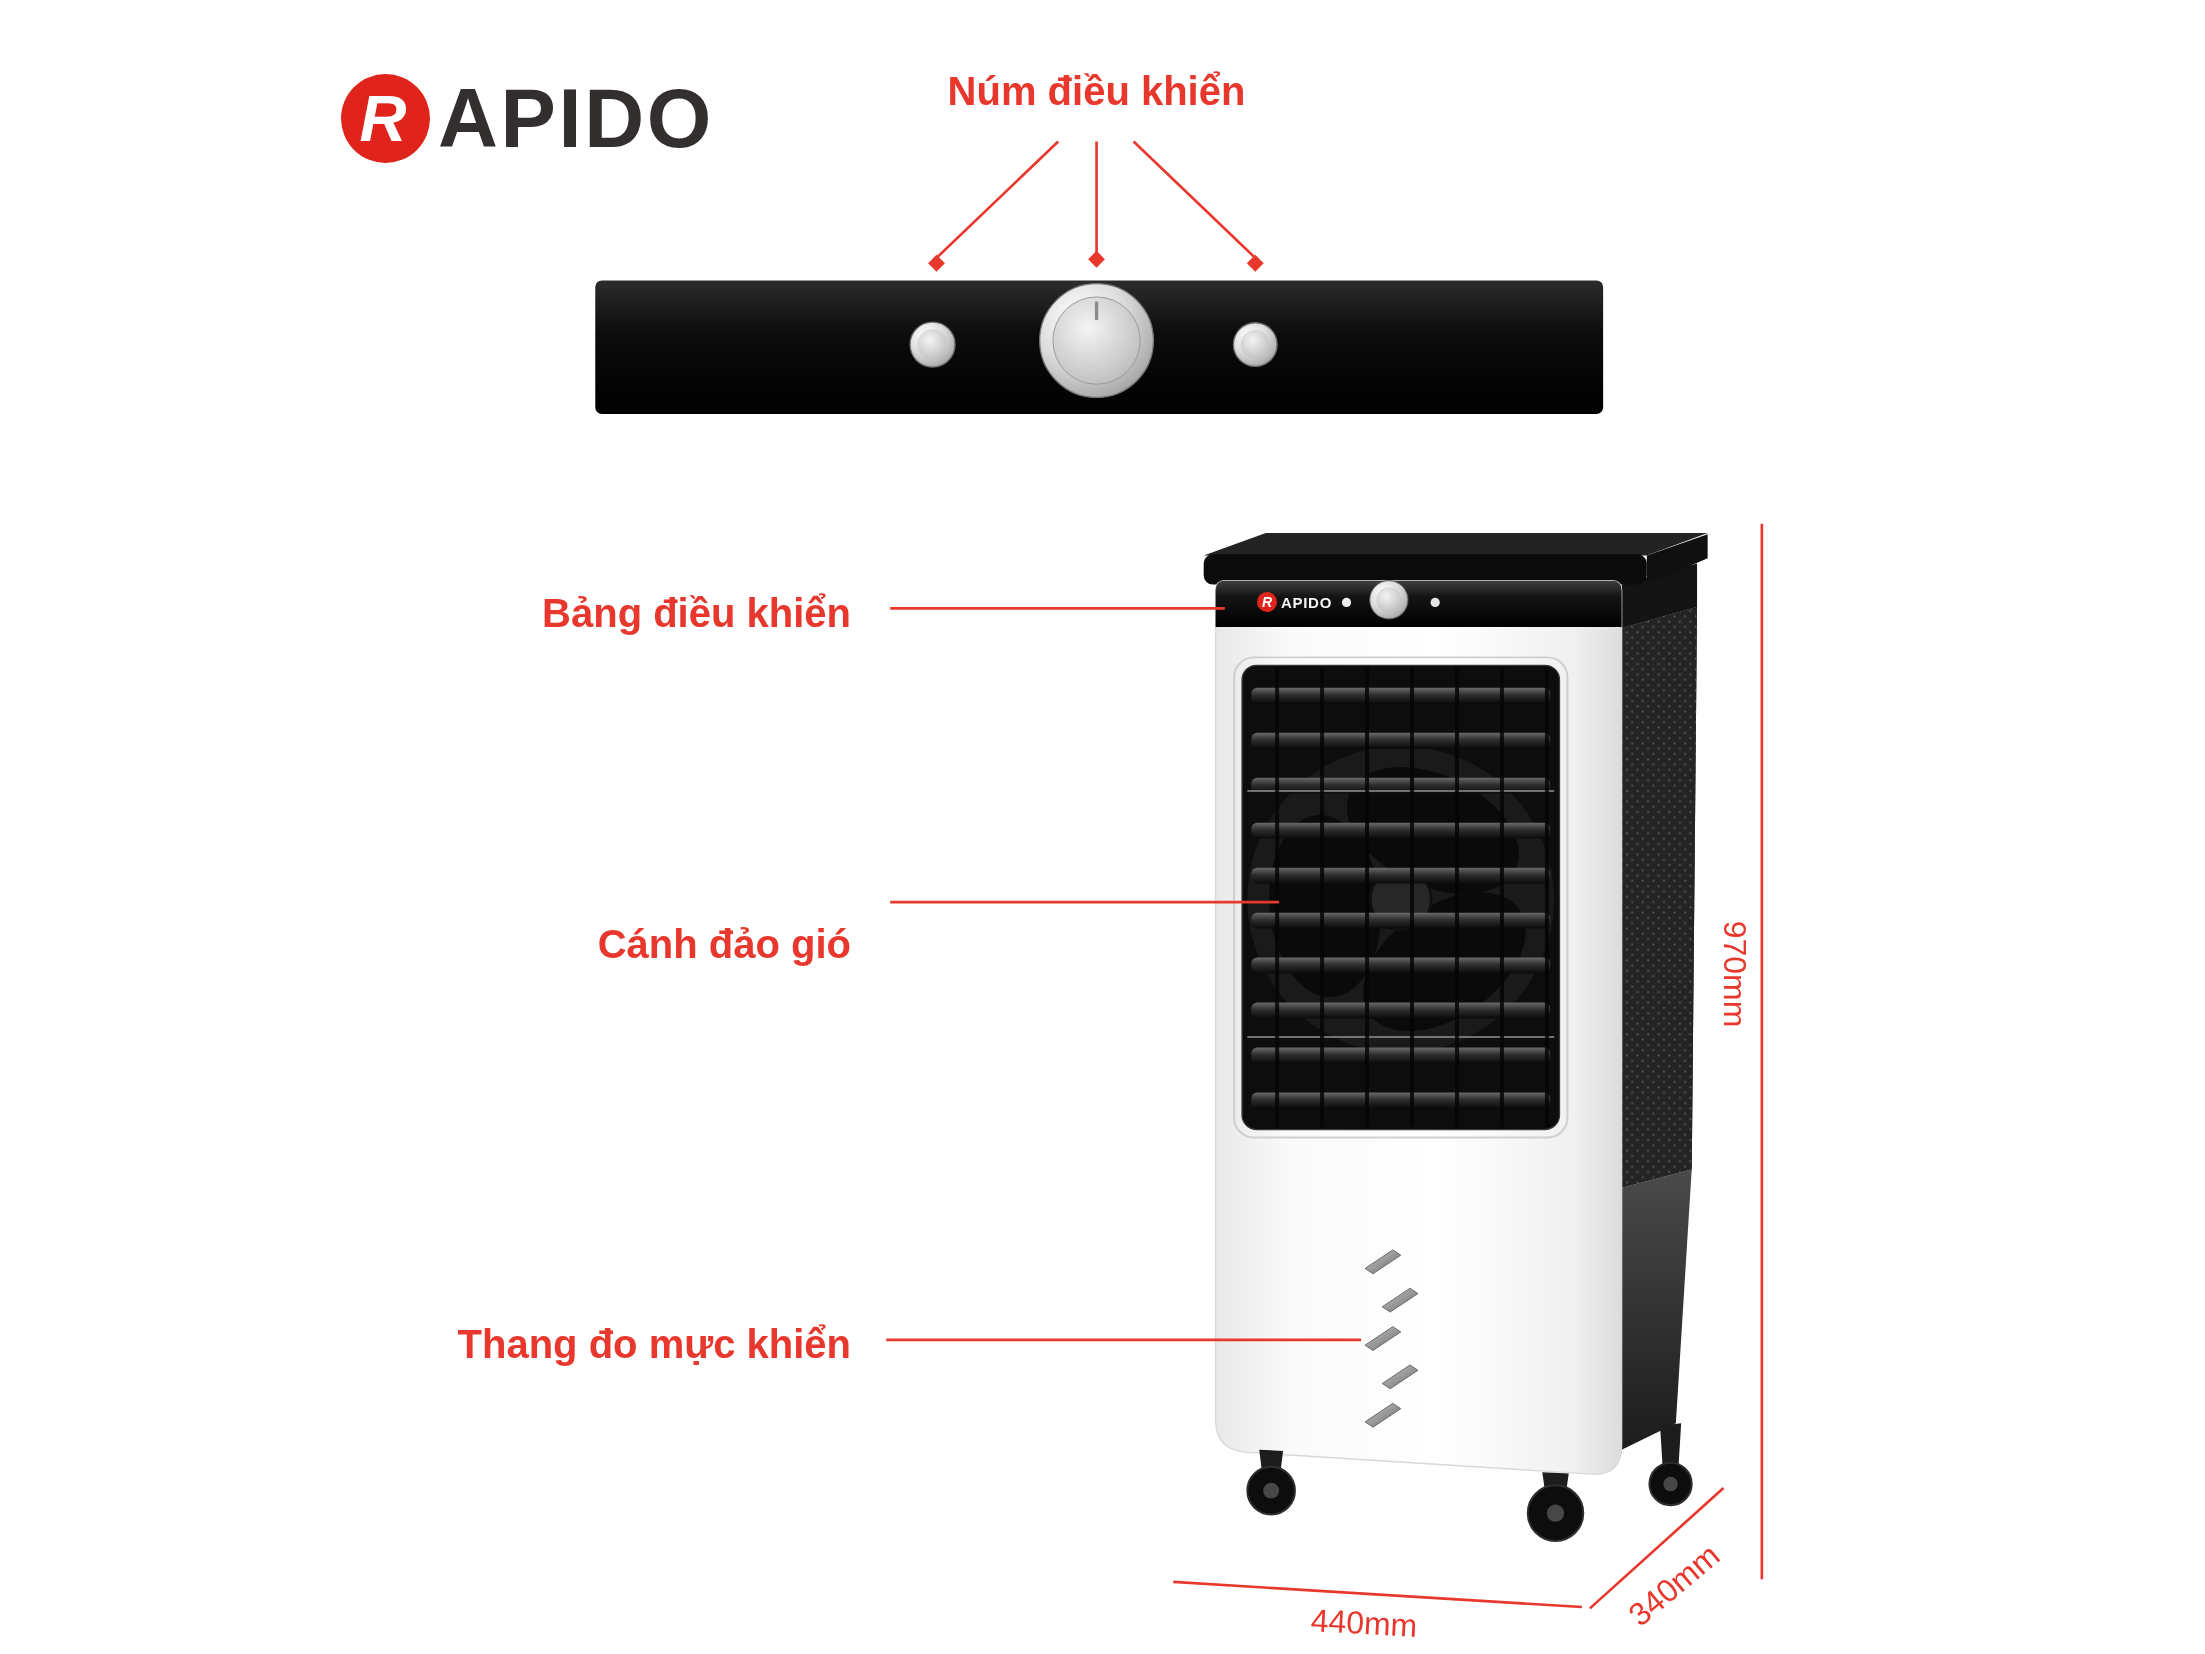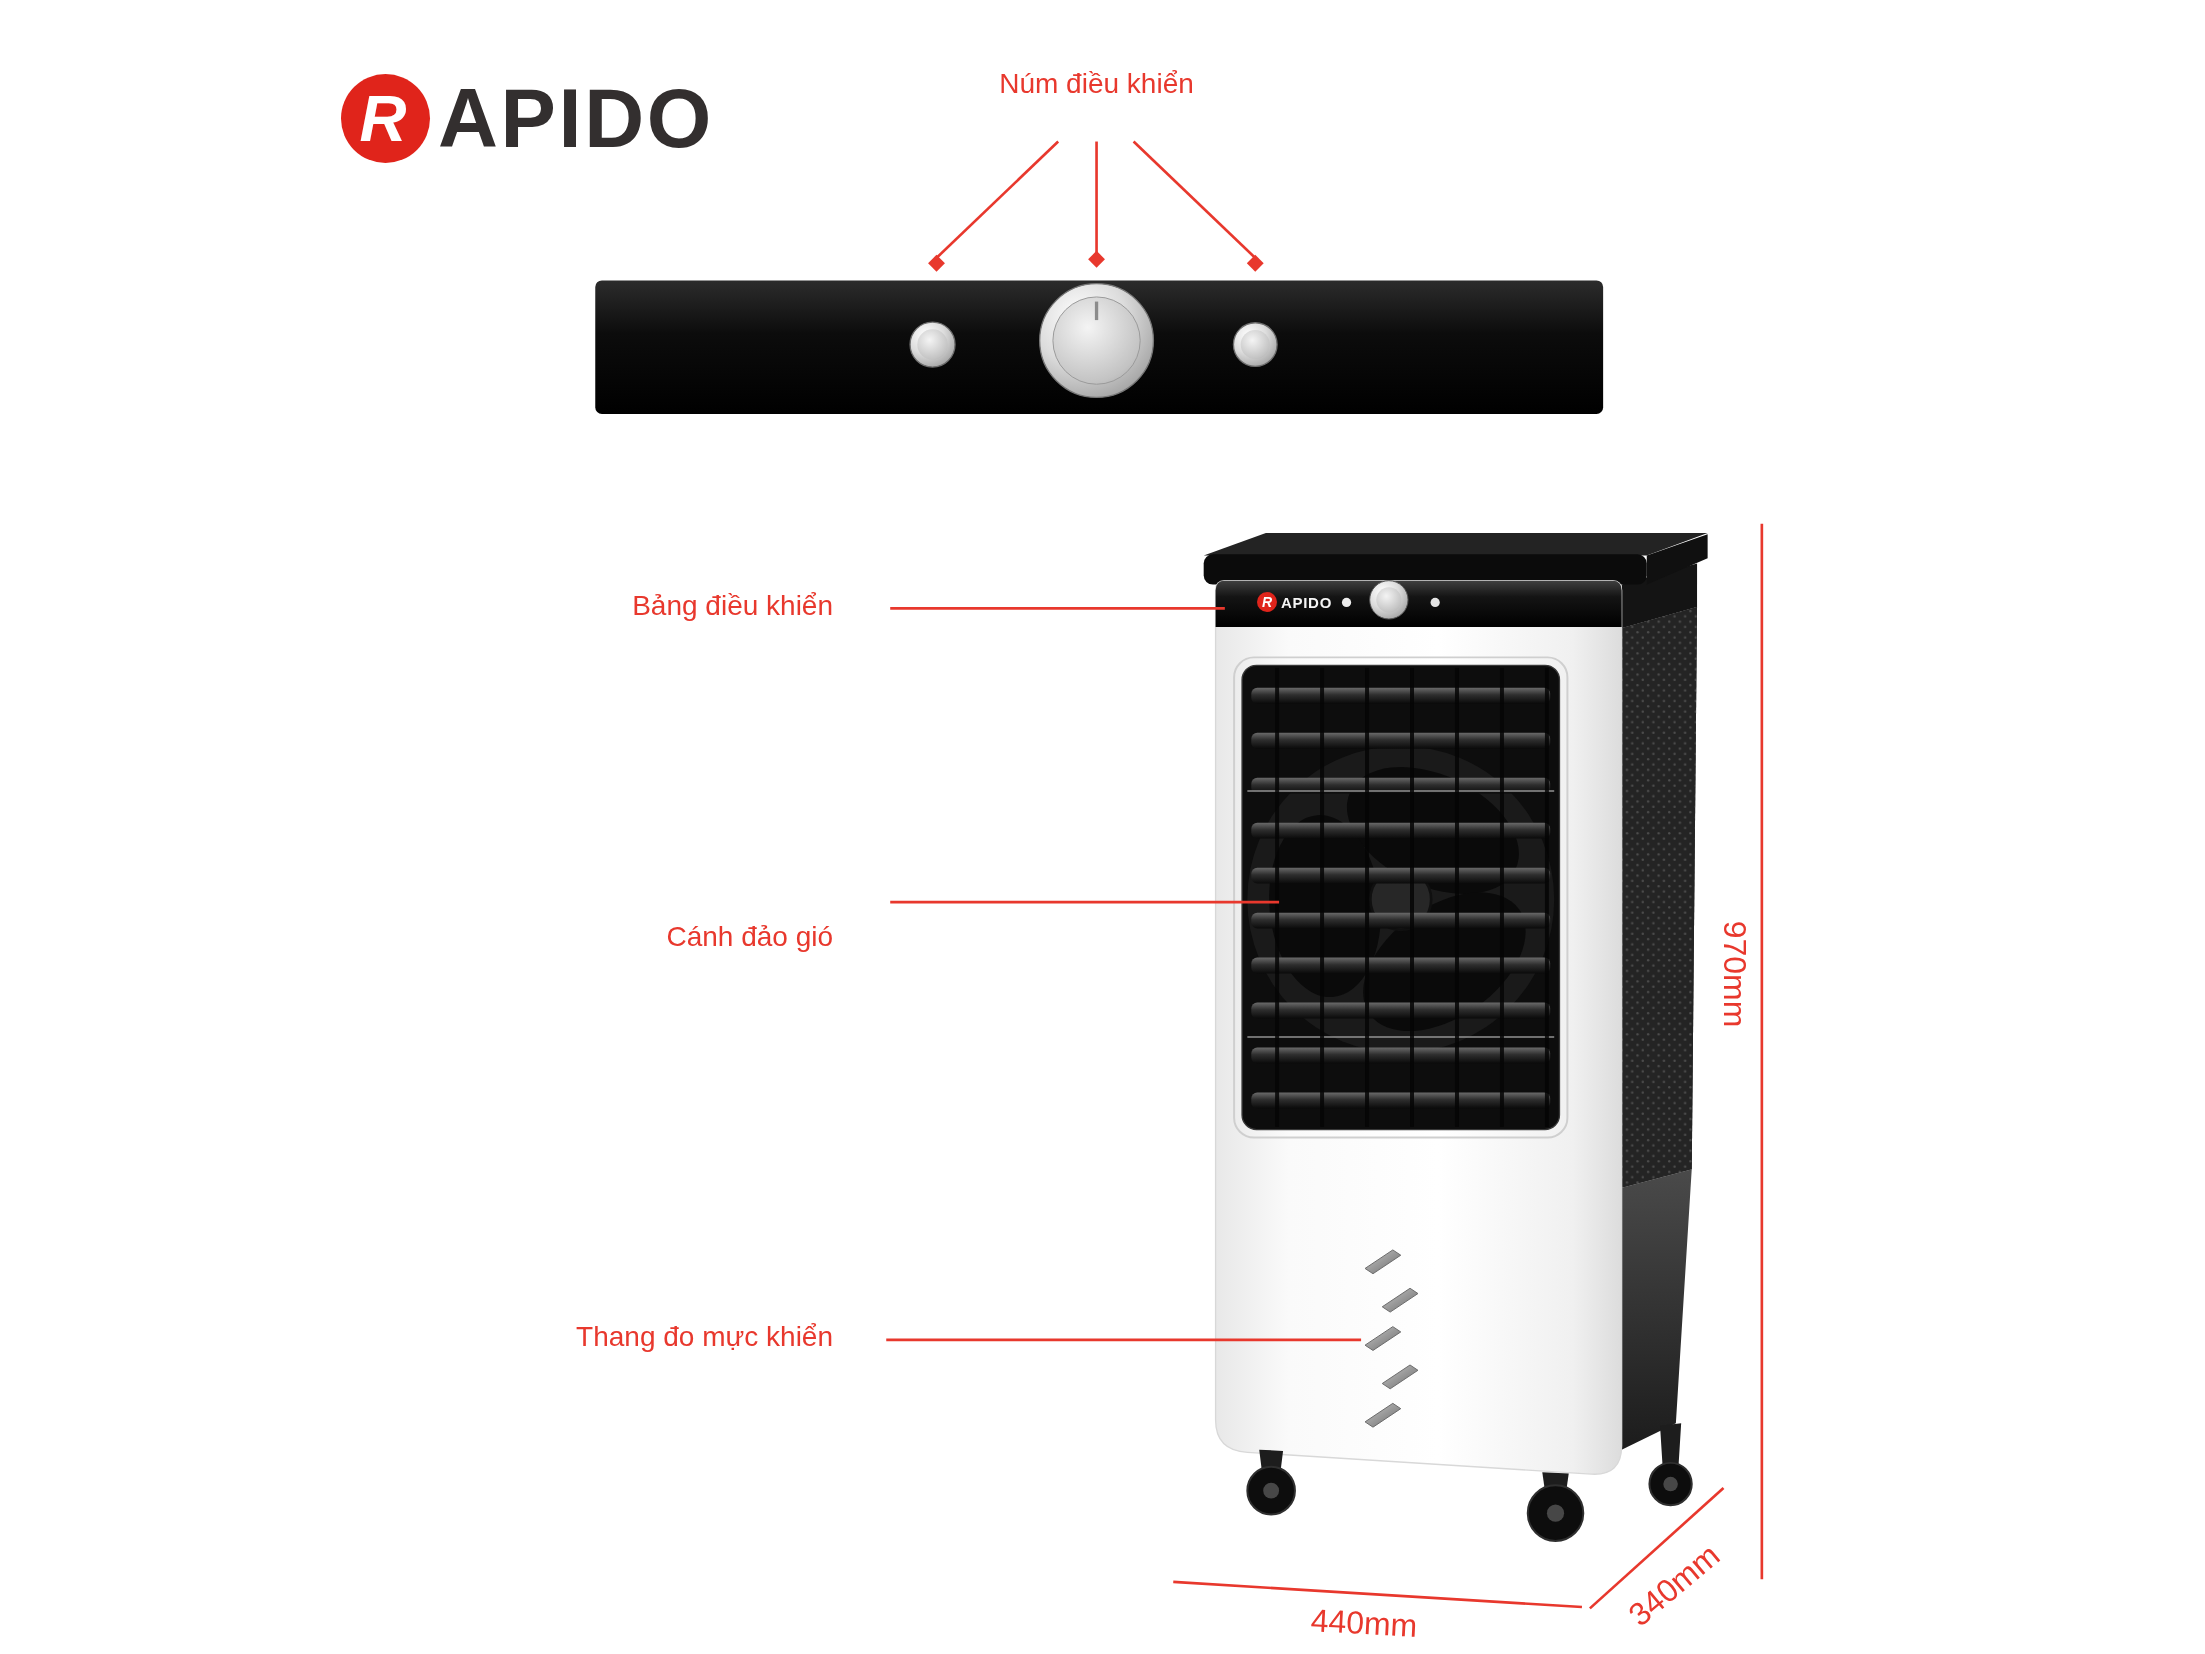--- a/index.html
+++ b/index.html
@@ -16,23 +16,23 @@
   .brand-logo { position: absolute; left: 341px; top: 74px; display: flex; align-items: center; gap: 8px; }
   .brand-emblem {
     width: 89px; height: 89px; border-radius: 50%;
     background: #e0241b; color: #ffffff;
     font-size: 65px; font-weight: 800; font-style: italic;
     display: flex; align-items: center; justify-content: center;
     box-sizing: border-box; padding-right: 5.3px;
   }
   .brand-text { font-size: 83px; font-weight: 800; color: #332f2f; letter-spacing: 2.6px; line-height: 1; }
 
-  .callout { position: absolute; color: #e8382d; font-size: 28px; line-height: 1.1; font-weight: 400; }
+  .callout { position: absolute; color: #e8382d; font-size: 40px; line-height: 1.1; font-weight: 700; }
   .callout.top-center { left: 865px; top: 69px; width: 463px; text-align: center; }
-  .callout.left-align { left: 350px; width: 483px; text-align: right; }
+  .callout.left-align { left: 368px; width: 483px; text-align: right; }
 
   .dim-label {
     position: absolute; color: #e8382d; font-size: 32px; font-weight: 500;
     width: 146px; text-align: center; line-height: 1;
   }
   .dim-height { left: 1662px; top: 958px; transform: rotate(90deg); }
   .dim-width  { left: 1291px; top: 1607px; transform: rotate(3deg); }
   .dim-depth  { left: 1601px; top: 1569px; transform: rotate(-40deg); }
 
   .panel-logo { position: absolute; left: 1257px; top: 590px; height: 24px; display: flex; align-items: center; gap: 4px; }

